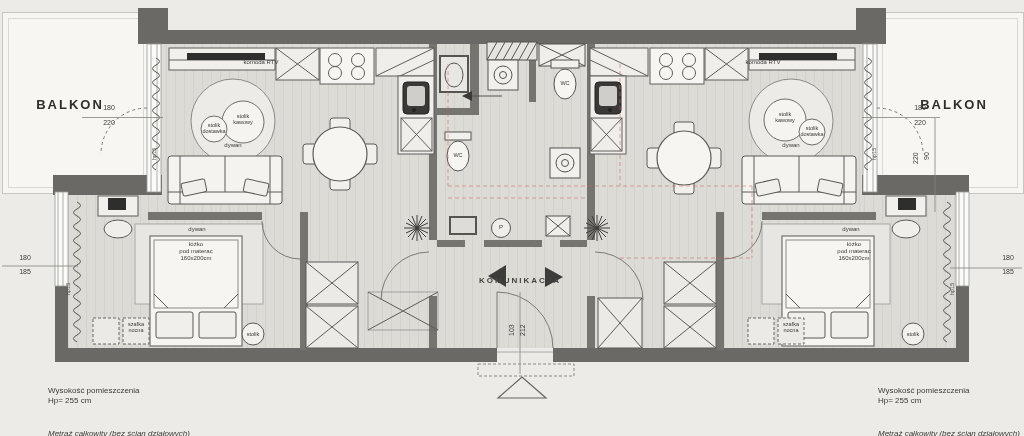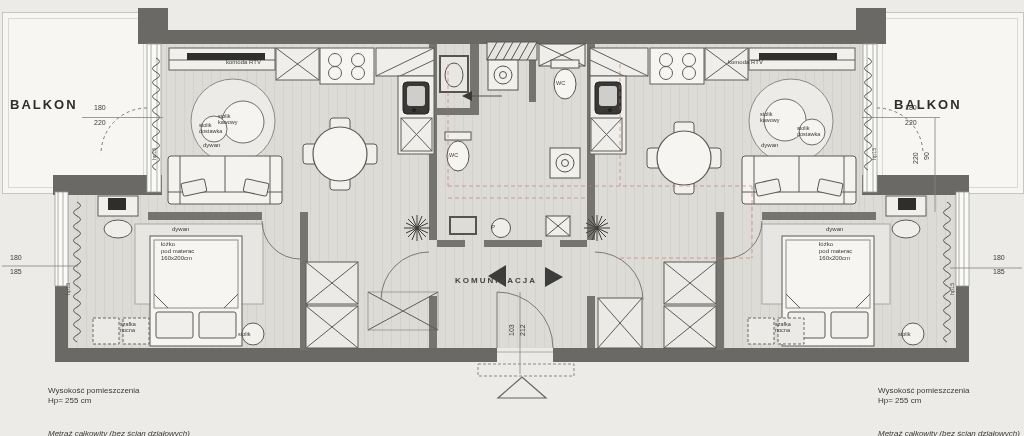--- a/index.html
+++ b/index.html
@@ -5,21 +5,21 @@
   html,body{margin:0;padding:0;background:#ecebe8;}
   #plan{position:relative;width:1024px;height:436px;background:#ecebe8;overflow:hidden;
         font-family:"Liberation Sans", sans-serif;}
   .floor{position:absolute;background:#dcdbd6;
          background-image:repeating-linear-gradient(90deg, rgba(0,0,0,0.045) 0 1px, transparent 1px 9px);z-index:1;}
   .balcony{position:absolute;background:#f7f6f3;border:1px solid #c7c5c0;z-index:1;}
   .balcony .inner{position:absolute;left:5px;top:5px;right:5px;bottom:5px;border:1px solid #dad8d3;}
   svg.draw{position:absolute;left:0;top:0;z-index:2;}
   .wm{position:absolute;left:290px;top:220px;width:450px;text-align:center;font-size:25px;
       font-weight:bold;letter-spacing:14px;color:rgba(105,105,105,0.13);z-index:3;white-space:nowrap;}
-  .lbl{position:absolute;color:#3c3b38;text-align:left;z-index:4;}
+  .lbl{position:absolute;color:#3c3b38;text-align:center;z-index:4;}
   .t6{font-size:6px;line-height:1.15;}
   .t5{font-size:5.5px;line-height:1.1;}
   .t7{font-size:7px;line-height:1.1;}
   .rot{transform:rotate(-90deg);transform-origin:0 0;white-space:nowrap;text-align:left;}
   .pre{white-space:pre-line;}
   .balkon{font-size:13px;letter-spacing:2px;font-weight:600;color:#2f2e2b;}
   .korr{font-size:8px;letter-spacing:2px;font-weight:700;color:#44433f;}
   .notes{position:absolute;font-size:8px;color:#3b3a37;line-height:1.3;z-index:4;text-align:left;}
   .notes .blk + .blk{margin-top:22px;font-style:italic;}
   .sill{color:#55544f;}

